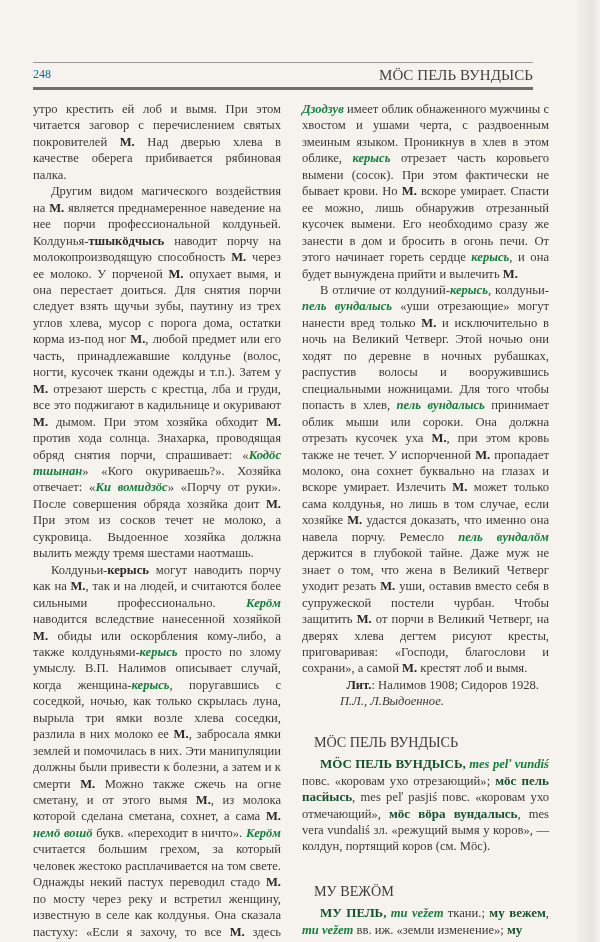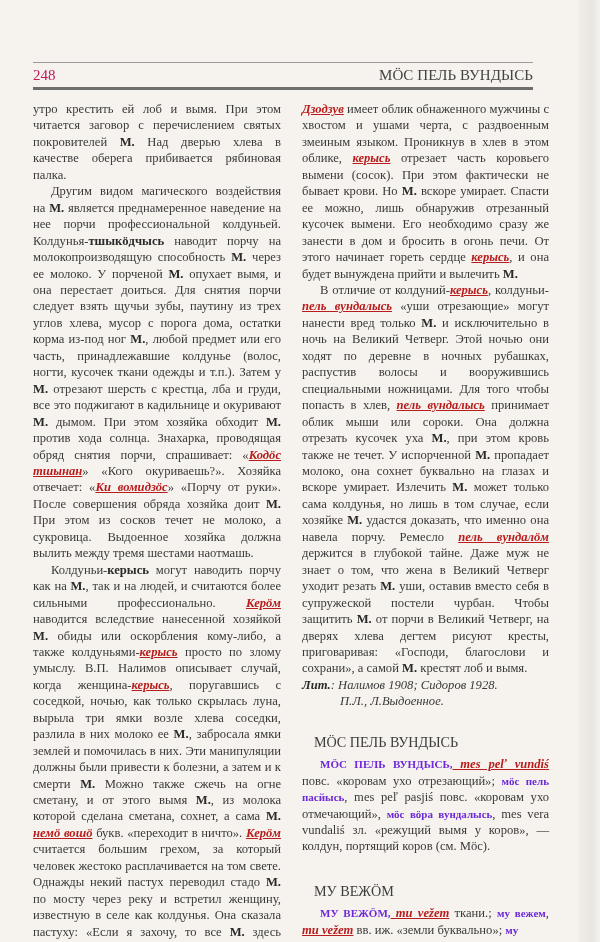--- a/index.html
+++ b/index.html
@@ -17,44 +17,44 @@
   .running-head {
     position: absolute; left: 33px; top: 62px; width: 500px; height: 40px;
   }
   .rule-top {
     position: absolute; left: 0; top: 0; width: 500px; height: 1px; background: #9a9a9a;
   }
   .rule-bottom {
     position: absolute; left: 0; top: 25px; width: 500px; height: 3px; background: #6e6e6e;
   }
   .page-number {
-    position: absolute; left: 0; top: 5px; font-size: 15px; color: #be185d;
+    position: absolute; left: 0; top: 5px; font-size: 12px; color: #0369a1;
   }
   .head-title {
     position: absolute; right: 0; top: 5px; font-size: 15px; color: #444; letter-spacing: 0.1px;
   }
   .col {
     position: absolute; top: 101px; width: 248px;
     font-size: 12.6px; line-height: 16.45px; text-align: justify;
     hyphens: manual;
   }
   .col-left { left: 33px; }
   .col-right { left: 302px; width: 247px; }
   .col p { margin: 0; }
   .col p.indent { text-indent: 18px; }
   b { color: #2a2a2a; }
   .it { }
-  .bi { font-style: italic; font-weight: bold; color: #b91c1c; text-decoration: underline; }
-  .lit { font-style: italic; margin: 6px 0 0 0; padding-right: 10px; }
+  .bi { font-style: italic; font-weight: bold; color: #15803d; }
+  .lit { text-align: right; margin: 6px 0 0 0; padding-right: 10px; }
   .authors { font-style: italic; padding-left: 38px; }
   .entry-heading {
     margin: 24px 0 6px 12px; font-size: 14.2px; color: #3d3d3d; text-align: left;
   }
   .entry-heading.second { margin-top: 28px; }
-  .lemma { font-weight: bold; font-size: 11px; color: #6d28d9; }
+  .lemma { font-weight: bold; font-size: 13px; color: #14532d; }
 </style>
 </head>
 <body>
 
 <div class="page-edge"></div>
 
 <div class="running-head">
   <div class="rule-top"></div>
   <span class="page-number">248</span>
   <span class="head-title">МÖС ПЕЛЬ ВУНДЫСЬ</span>
@@ -75,14 +75,14 @@
 
   <p class="indent"><span>В отличие от колдуний-</span><span class="bi">керысь</span><span>, колдуньи-</span><span class="bi">пель вундалысь</span><span> «уши отрезающие» могут нанести вред только </span><b>М.</b><span> и исключительно в ночь на Великий Четверг. Этой ночью они ходят по деревне в ночных рубашках, распустив волосы и вооружившись специальными ножницами. Для того чтобы попасть в хлев, </span><span class="bi">пель вундалысь</span><span> принимает облик мыши или сороки. Она должна отрезать кусочек уха </span><b>М.</b><span>, при этом кровь также не течет. У испорченной </span><b>М.</b><span> пропадает молоко, она сохнет буквально на глазах и вскоре умирает. Излечить </span><b>М.</b><span> может только сама колдунья, но лишь в том случае, если хозяйке </span><b>М.</b><span> удастся доказать, что именно она навела порчу. Ремесло </span><span class="bi">пель вундалöм</span><span> держится в глубокой тайне. Даже муж не знает о том, что жена в Великий Четверг уходит резать </span><b>М.</b><span> уши, оставив вместо себя в супружеской постели чурбан. Чтобы защитить </span><b>М.</b><span> от порчи в Великий Четверг, на дверях хлева дегтем рисуют кресты, приговаривая: «Господи, благослови и сохрани», а самой </span><b>М.</b><span> крестят лоб и вымя.</span></p>
 
   <p class="lit"><b>Лит.</b><span>: Налимов 1908; Сидоров 1928.</span></p>
   <p class="authors">П.Л., Л.Выдоенное.</p>
 
   <div class="entry-heading">МÖС ПЕЛЬ ВУНДЫСЬ</div>
   <p class="indent"><span class="lemma">МÖС ПЕЛЬ ВУНДЫСЬ,</span><span class="bi"> mes peľ vundiś</span><span> повс. «коровам ухо отрезающий»; </span><span class="lemma">мöс пель пасйысь</span><span>, </span><span class="it">mes peľ pasjiś</span><span> повс. «коровам ухо отмечающий», </span><span class="lemma">мöс вöра вундалысь</span><span>, </span><span class="it">mes vera vundaliś</span><span> зл. «режущий вымя у коров», — колдун, портящий коров (см. Мöс).</span></p>
 
   <div class="entry-heading second">МУ ВЕЖÖМ</div>
-  <p class="indent"><span class="lemma">МУ ВЕЖÖМ,</span><span class="bi"> mu vežem</span><span> ткани.; </span><span class="lemma">му вежем</span><span>, </span><span class="bi">mu vežem</span><span> вв. иж. «земли буквально»; </span><span class="lemma">му</span></p>
+  <p class="indent"><span class="lemma">МУ ПЕЛЬ,</span><span class="bi"> mu vežem</span><span> ткани.; </span><span class="lemma">му вежем</span><span>, </span><span class="bi">mu vežem</span><span> вв. иж. «земли изменение»; </span><span class="lemma">му</span></p>
 </div>
 
 </body></html>

